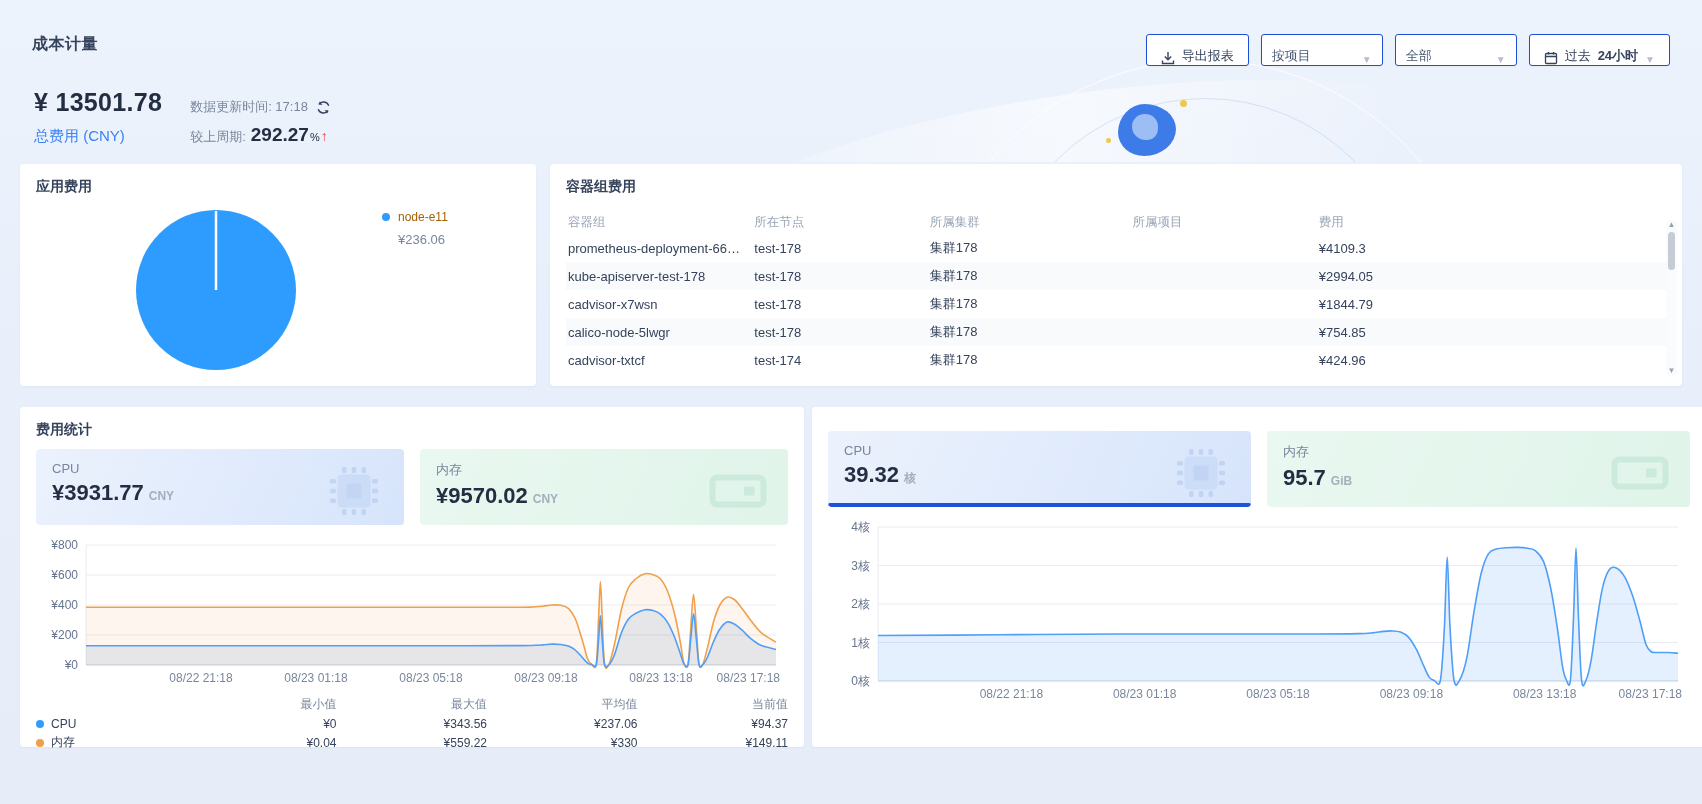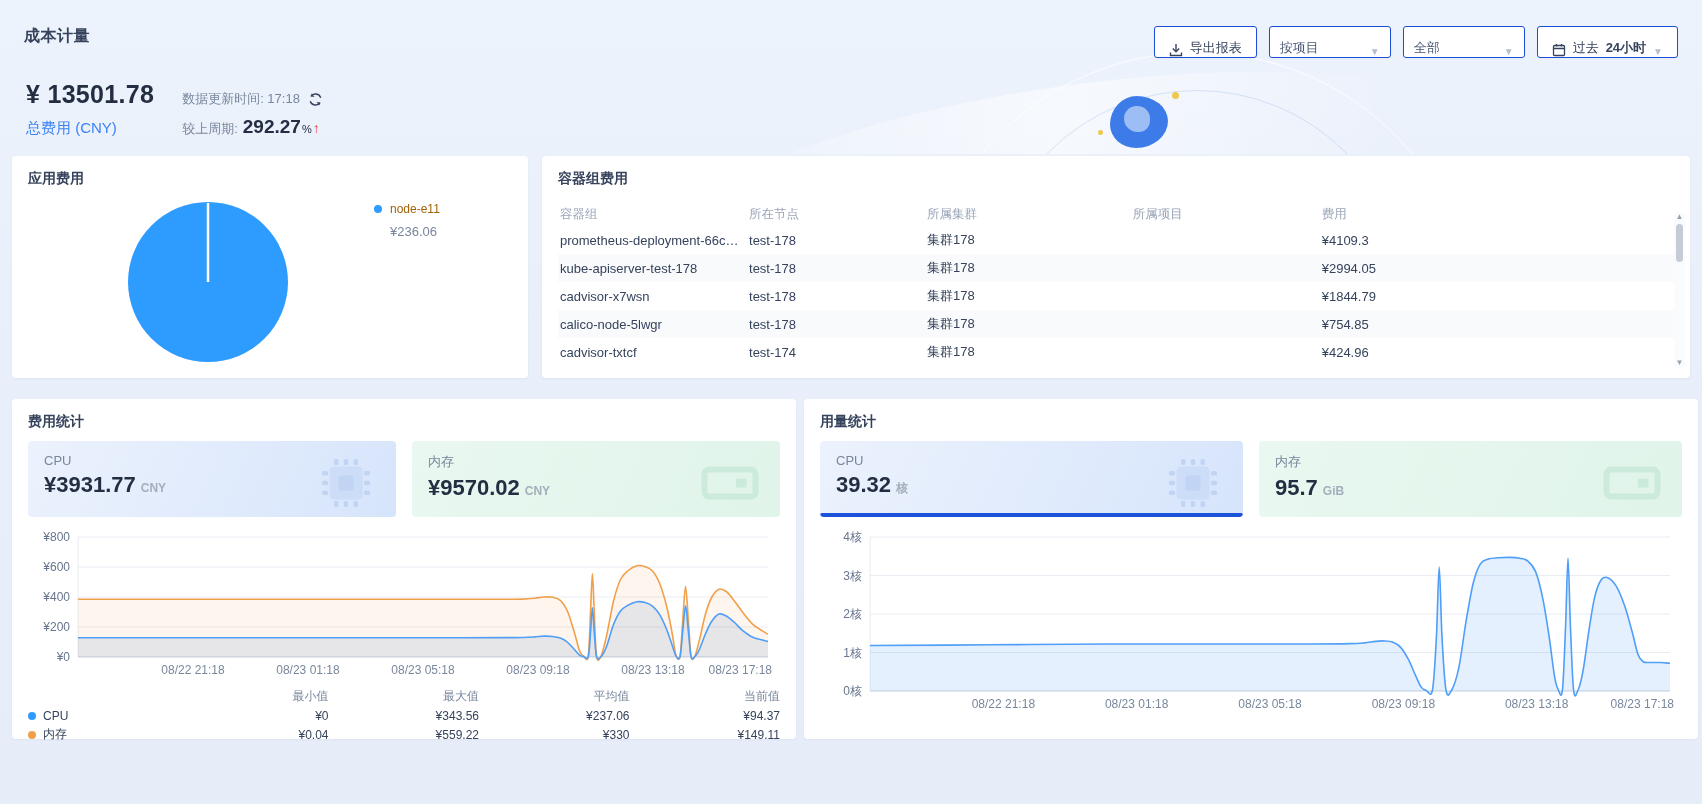--- a/index.html
+++ b/index.html
@@ -3,21 +3,21 @@
 <meta charset="utf-8">
 <style>
   *{box-sizing:border-box;margin:0;padding:0}
   html,body{width:1702px;height:804px}
   body{
     font-family:"Liberation Sans","DejaVu Sans",sans-serif;
     color:#36435c;
     background:linear-gradient(180deg,#edf3fc 0%,#e8eefa 55%,#e7edf8 100%);
     overflow:hidden;
   }
-  .page{position:relative;width:1702px;height:804px;padding:12px}
+  .page{position:relative;width:1702px;height:804px;padding:20px}
 
   
   .header{position:relative;height:142px;overflow:hidden}
   .decor{position:absolute;inset:0;pointer-events:none}
   .decor .arc1,.decor .arc2{position:absolute;border-radius:50%;border:1px solid rgba(170,198,240,.45)}
   .decor .arc1{width:560px;height:560px;left:905px;top:40px;border-color:rgba(255,255,255,.8)}
   .decor .arc2{width:420px;height:420px;left:975px;top:78px}
   .decor .swoosh{position:absolute;width:900px;height:260px;left:640px;top:70px;
     background:linear-gradient(100deg,rgba(255,255,255,0) 0%,rgba(255,255,255,.55) 45%,rgba(255,255,255,0) 80%);
     transform:rotate(-7deg);border-radius:50%}
@@ -348,21 +348,20 @@
             </div>
           <div class="st-val">¥0.04</div>
           <div class="st-val">¥559.22</div>
           <div class="st-val">¥330</div>
           <div class="st-val">¥149.11</div>
         </div>
       </div>
     </div>
 
     <div class="panel panel-usage">
-      <div class="panel-title">用量统计</div>
       <div class="cards">
         <div class="stat-card blue selected">
           <div class="label">CPU</div>
           <div class="val"><span>39.32</span><span class="unit">核</span></div>
           <span class="card-icon blue-ic">
             <svg width="72" height="72" viewBox="0 0 48 48" fill="currentColor">
                 <rect x="13" y="13" width="22" height="22" rx="3" opacity=".55"></rect>
                 <rect x="19" y="19" width="10" height="10" rx="1.5"></rect>
                 <rect x="8" y="16" width="4" height="3" rx="1"></rect>
                 <rect x="8" y="22.5" width="4" height="3" rx="1"></rect>

